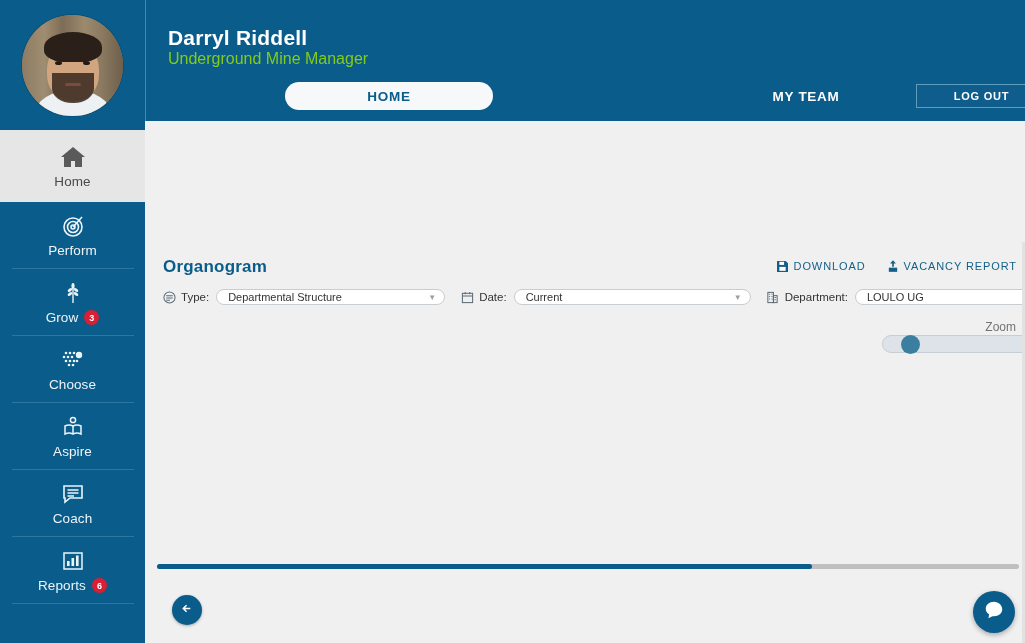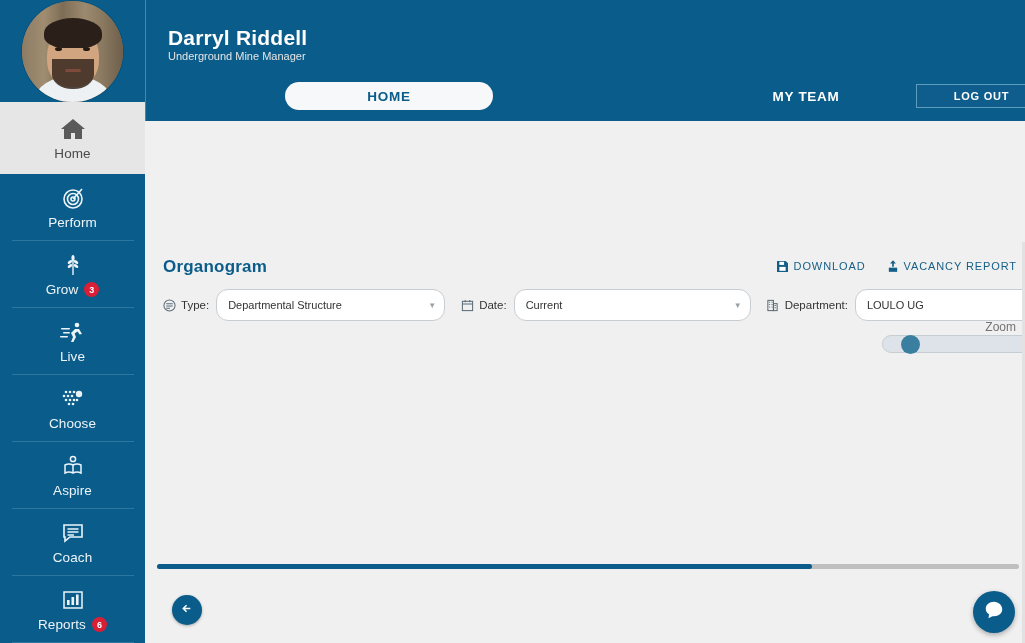--- a/index.html
+++ b/index.html
@@ -76,21 +76,21 @@
 
   
   .main { flex: 1; height: 643px; display: flex; flex-direction: column;
     background: #f0f0f0; position: relative; }
 
   .topbar { height: 121px; background: #0a5c8a; position: relative;
     border-left: 1px solid #3a8ab3; }
   .user-name { position: absolute; left: 22px; top: 26px;
     color: #fff; font-size: 21px; font-weight: bold; letter-spacing: .2px; }
   .user-role { position: absolute; left: 22px; top: 50px;
-    color: #e5e5e5; font-size: 11px; }
+    color: #84cc16; font-size: 16px; }
   .tabs { position: absolute; left: 0; right: 0; top: 82px; height: 28px; }
   .tab {
     position: absolute; top: 0; height: 28px; display: flex;
     align-items: center; justify-content: center;
     color: #ffffff; font-size: 13.5px; font-weight: bold; letter-spacing: .7px;
     cursor: pointer;
   }
   .tab.active { background: #f7f8f9; color: #0a5c8a; border-radius: 14px; }
   .tab-home { left: 139px; width: 208px; }
   .tab-personal { left: 380px; width: 160px; }
@@ -110,21 +110,21 @@
   .hdr-action { display: flex; align-items: center; gap: 6px;
     color: #145f87; font-size: 11px; letter-spacing: .9px; cursor: pointer; text-align: right; }
   .hdr-action svg { display: block; }
 
   .filters { position: absolute; left: 14px; top: 168px; right: 8px;
     display: flex; align-items: flex-end; gap: 0; }
   .filter-group { display: flex; align-items: center; }
   .filter-icon { width: 20px; display: flex; align-items: center; justify-content: center; }
   .filter-label { font-size: 11.5px; color: #333; margin: 0 7px 0 2px; }
   .select {
-    height: 32px; background: #fff; border: 1px solid #c8cdd1; border-radius: 12px;
+    height: 16px; background: #fff; border: 1px solid #c8cdd1; border-radius: 12px;
     display: flex; align-items: center; padding: 0 8px 0 11px;
     font-size: 11px; color: #333; position: relative; cursor: pointer;
   }
   .select .val { flex: 1; }
   .select .caret { color: #9aa2a8; font-size: 8px; margin-left: 6px; }
   .sel-type { width: 229px; }
   .sel-date { width: 237px; }
   .sel-dept { width: 199px; }
 
   .zoom-label { position: absolute; right: 9px; top: 199px;
@@ -213,32 +213,20 @@
           <ellipse cx="15" cy="13" rx="2.6" ry="1.5" transform="rotate(35 15 13)"></ellipse>
           <ellipse cx="12" cy="5" rx="1.6" ry="3"></ellipse>
         </svg>
       </span>
       <span class="nav-row">
         <span class="nav-label" style="margin-top:0">Grow</span>
         <span class="badge">3</span>
       </span>
     </div>
 
-    <div class="nav-item">
-      <span class="nav-icon">
-        <svg width="26" height="24" viewBox="0 0 26 24" fill="#ecf4f9">
-          <circle cx="17" cy="5" r="2.3"></circle>
-          <path d="M15 9 L11 13 L13 17 L11 22 L13.4 22 L16 17 L14.6 13.6 L17.6 11.4 L19.6 14.6 L22 14 L19 9z"></path>
-          <rect x="1" y="8" width="9" height="1.5" rx=".7"></rect>
-          <rect x="3" y="12" width="7" height="1.5" rx=".7"></rect>
-          <rect x="0" y="16" width="8" height="1.5" rx=".7"></rect>
-        </svg>
-      </span>
-      <span class="nav-label">Live</span>
-    </div>
 
     <div class="nav-item">
       <span class="nav-icon">
         <svg width="26" height="24" viewBox="0 0 26 24" fill="#ecf4f9">
           <circle cx="19" cy="7" r="3.2"></circle>
           <g>
             <circle cx="6" cy="5" r="1.3"></circle>
               <circle cx="10" cy="5" r="1.3"></circle>
               <circle cx="14" cy="5" r="1.3"></circle>
             <circle cx="4" cy="9" r="1.3"></circle>

